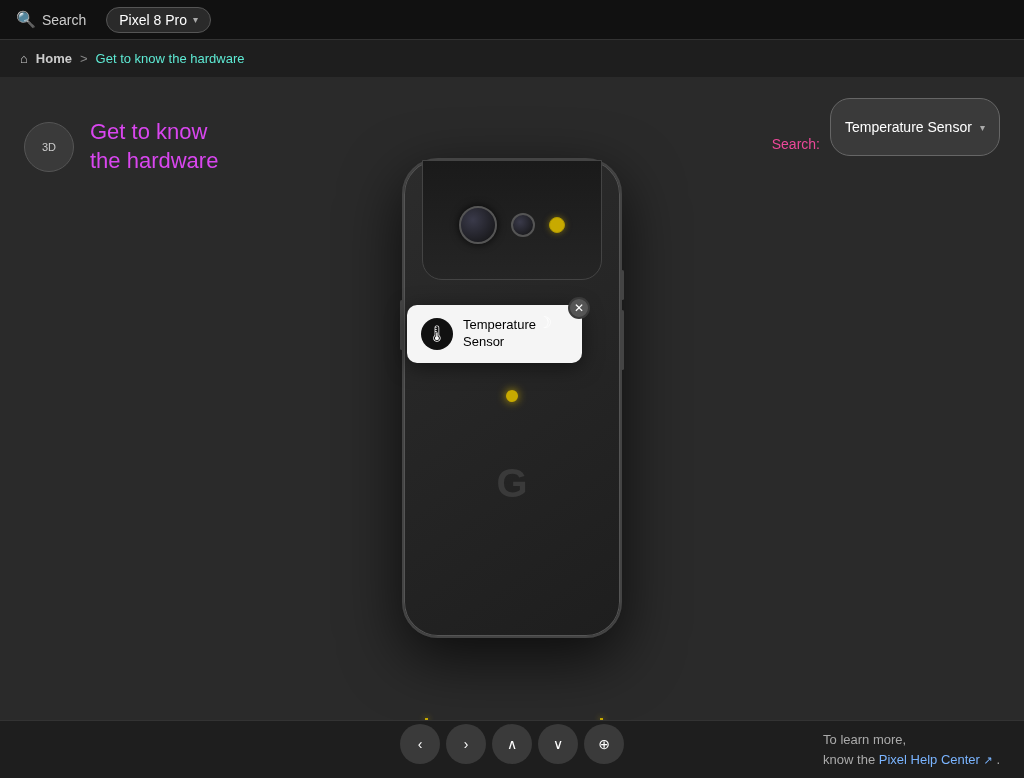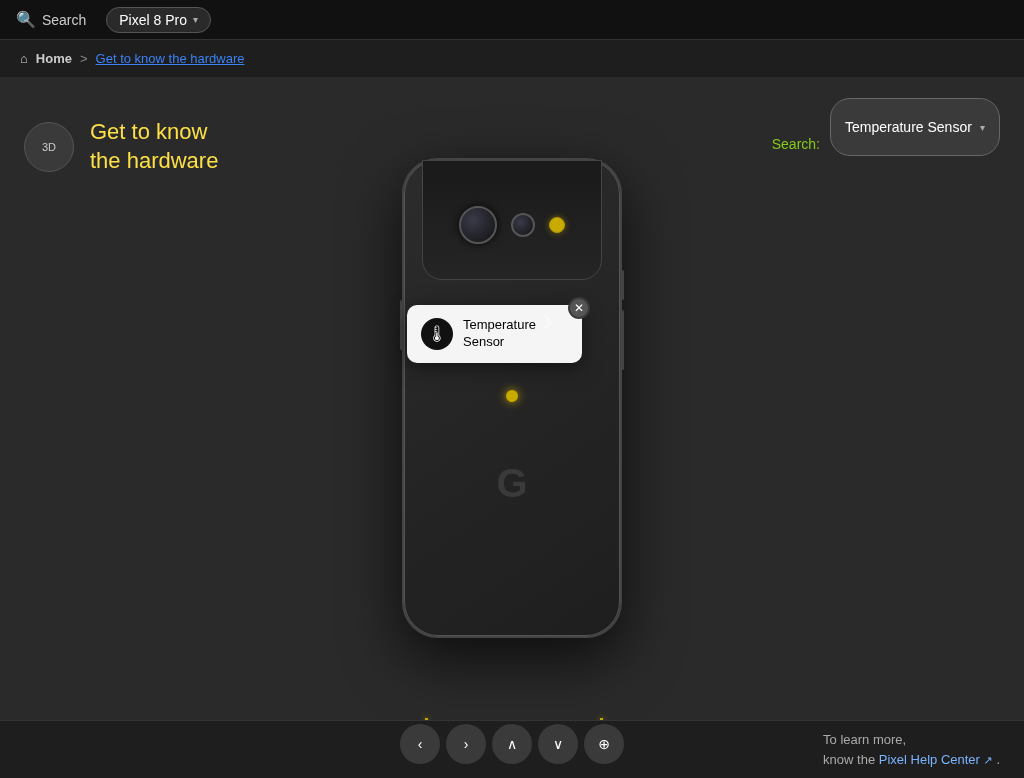--- a/index.html
+++ b/index.html
@@ -62,22 +62,21 @@
       padding: 0 20px;
       gap: 8px;
       font-size: 13px;
       color: #ccc;
       border-bottom: 1px solid #2a2a2a;
     }
     .breadcrumb-separator {
       color: #888;
     }
     .breadcrumb-current {
-      color: #3b82f6;
-      text-decoration: underline;
+      color: #5eead4;
     }
 
     
     .main-content {
       position: relative;
       width: 100%;
       height: calc(778px - 40px - 38px);
       background: #2a2a2a;
       overflow: hidden;
     }
@@ -101,36 +100,36 @@
       display: flex;
       align-items: center;
       justify-content: center;
       font-size: 11px;
       color: #ccc;
       font-weight: 500;
     }
     .page-title-text h1 {
       font-size: 22px;
       font-weight: 500;
-      color: #fde047;
+      color: #d946ef;
       line-height: 1.3;
     }
 
     
     .search-bar-top {
       position: absolute;
       top: 20px;
       right: 24px;
       display: flex;
       align-items: center;
       gap: 10px;
     }
     .search-label {
       font-size: 14px;
-      color: #84cc16;
+      color: #ec4899;
       margin-top: 34px;
     }
     .search-dropdown {
       background: #3a3a3a;
       border: 1px solid #666;
       border-radius: 20px;
       padding: 20px 14px;
       color: #fff;
       font-size: 14px;
       display: flex;

